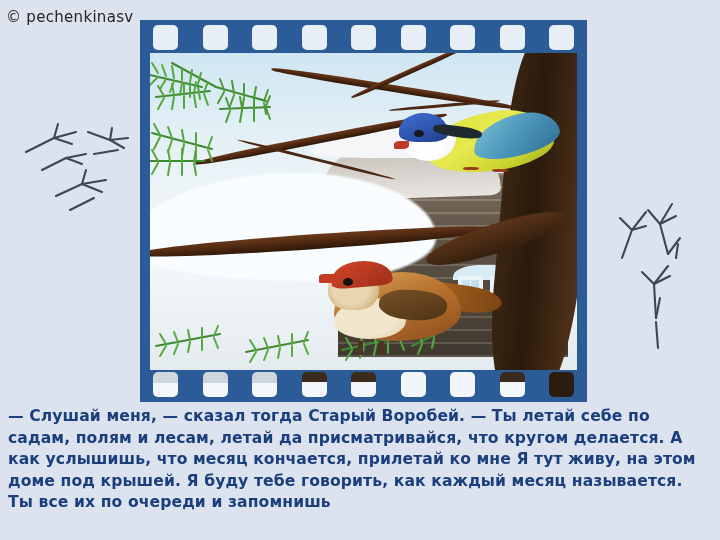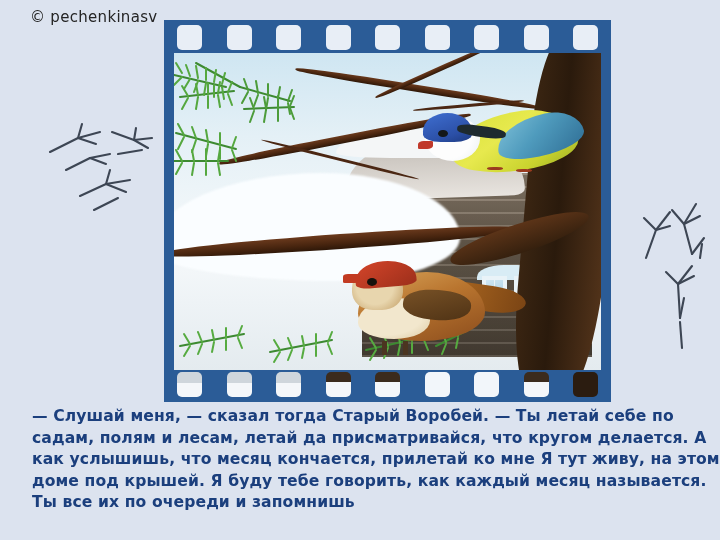--- a/index.html
+++ b/index.html
@@ -12,21 +12,20 @@
     height: 540px;
     overflow: hidden;
     background: #dce3ef;
     font-family: "Liberation Sans", sans-serif;
     position: relative;
   }
   #slide {
     position: absolute;
     inset: 0;
     background: #dce3ef;
-    margin-left: 24px;
   }
 
   
   #copyright {
     position: absolute;
     left: 6px;
     top: 8px;
     font-size: 15px;
     letter-spacing: 0.3px;
     color: #242424;

